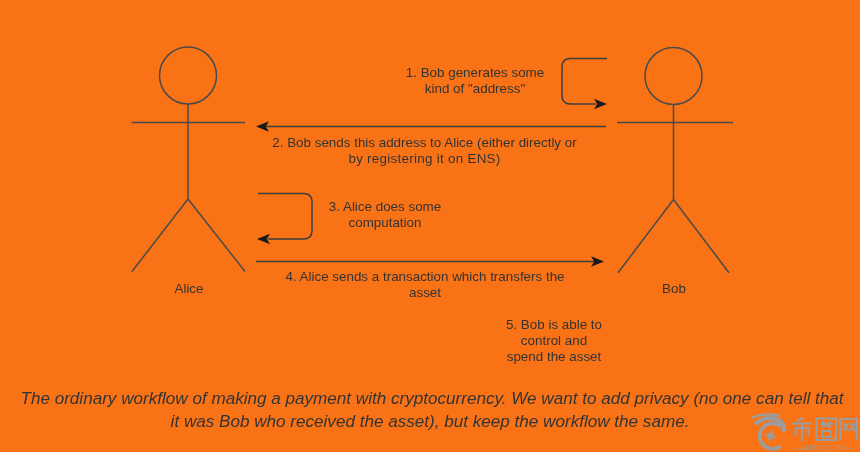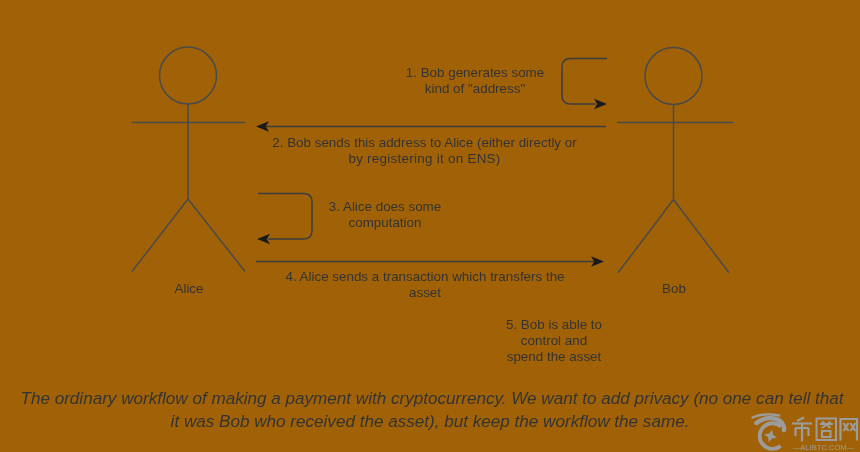--- a/index.html
+++ b/index.html
@@ -1,16 +1,16 @@
 <!DOCTYPE html>
 <html><head>
 <meta charset="utf-8">
 <style>
   html,body{margin:0;padding:0;background:#ffffff;}
-  #stage{position:relative;width:860px;height:452px;background:#a16207;overflow:hidden;transform:translateZ(0);
+  #stage{position:relative;width:860px;height:452px;background:#f97316;overflow:hidden;transform:translateZ(0);
          font-family:"Liberation Sans", sans-serif;}
   svg{position:absolute;left:0;top:0;}
   .dtxt{fill:#333333;font-size:13.4px;font-family:"Liberation Sans", sans-serif;}
   .cap{fill:#333333;font-size:17.1px;font-style:italic;font-family:"Liberation Sans", sans-serif;}
 </style>
 </head>
 <body>
 <div id="stage">
 <svg width="860" height="452" viewBox="0 0 860 452">
   <defs>

